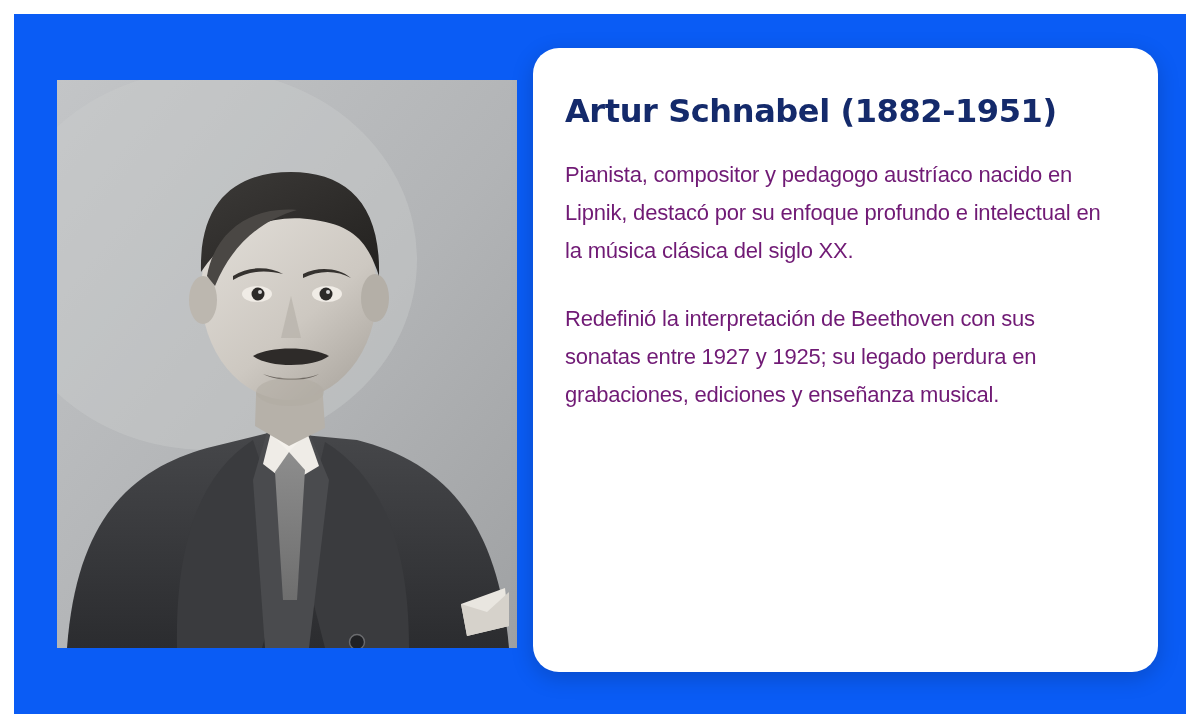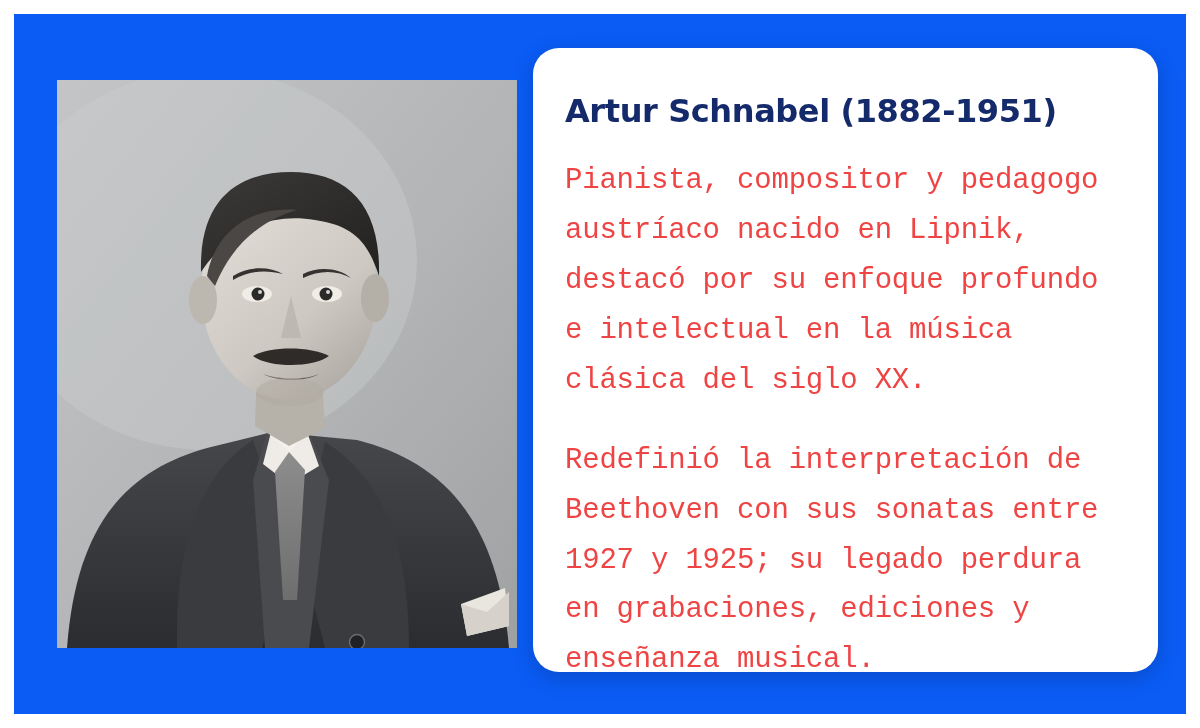--- a/index.html
+++ b/index.html
@@ -80,24 +80,24 @@
     font-family: "DejaVu Sans", sans-serif;
     font-size: 32px;
     font-weight: bold;
     color: #142a6b;
     letter-spacing: -0.4px;
     margin: 0 0 26px 0;
     line-height: 1.2;
   }
 
   .card-para {
-    font-family: Liberation Mono, monospace;
-    font-size: 29px;
+    font-family: Liberation Sans, sans-serif;
+    font-size: 22px;
     font-weight: 400;
-    color: #ef4444;
+    color: #701a75;
     line-height: 1.72;
     margin: 0 0 30px 0;
     letter-spacing: -0.2px;
   }
   .card-para:last-child {
     margin-bottom: 0;
   }
 </style>
 </head>
 <body>

